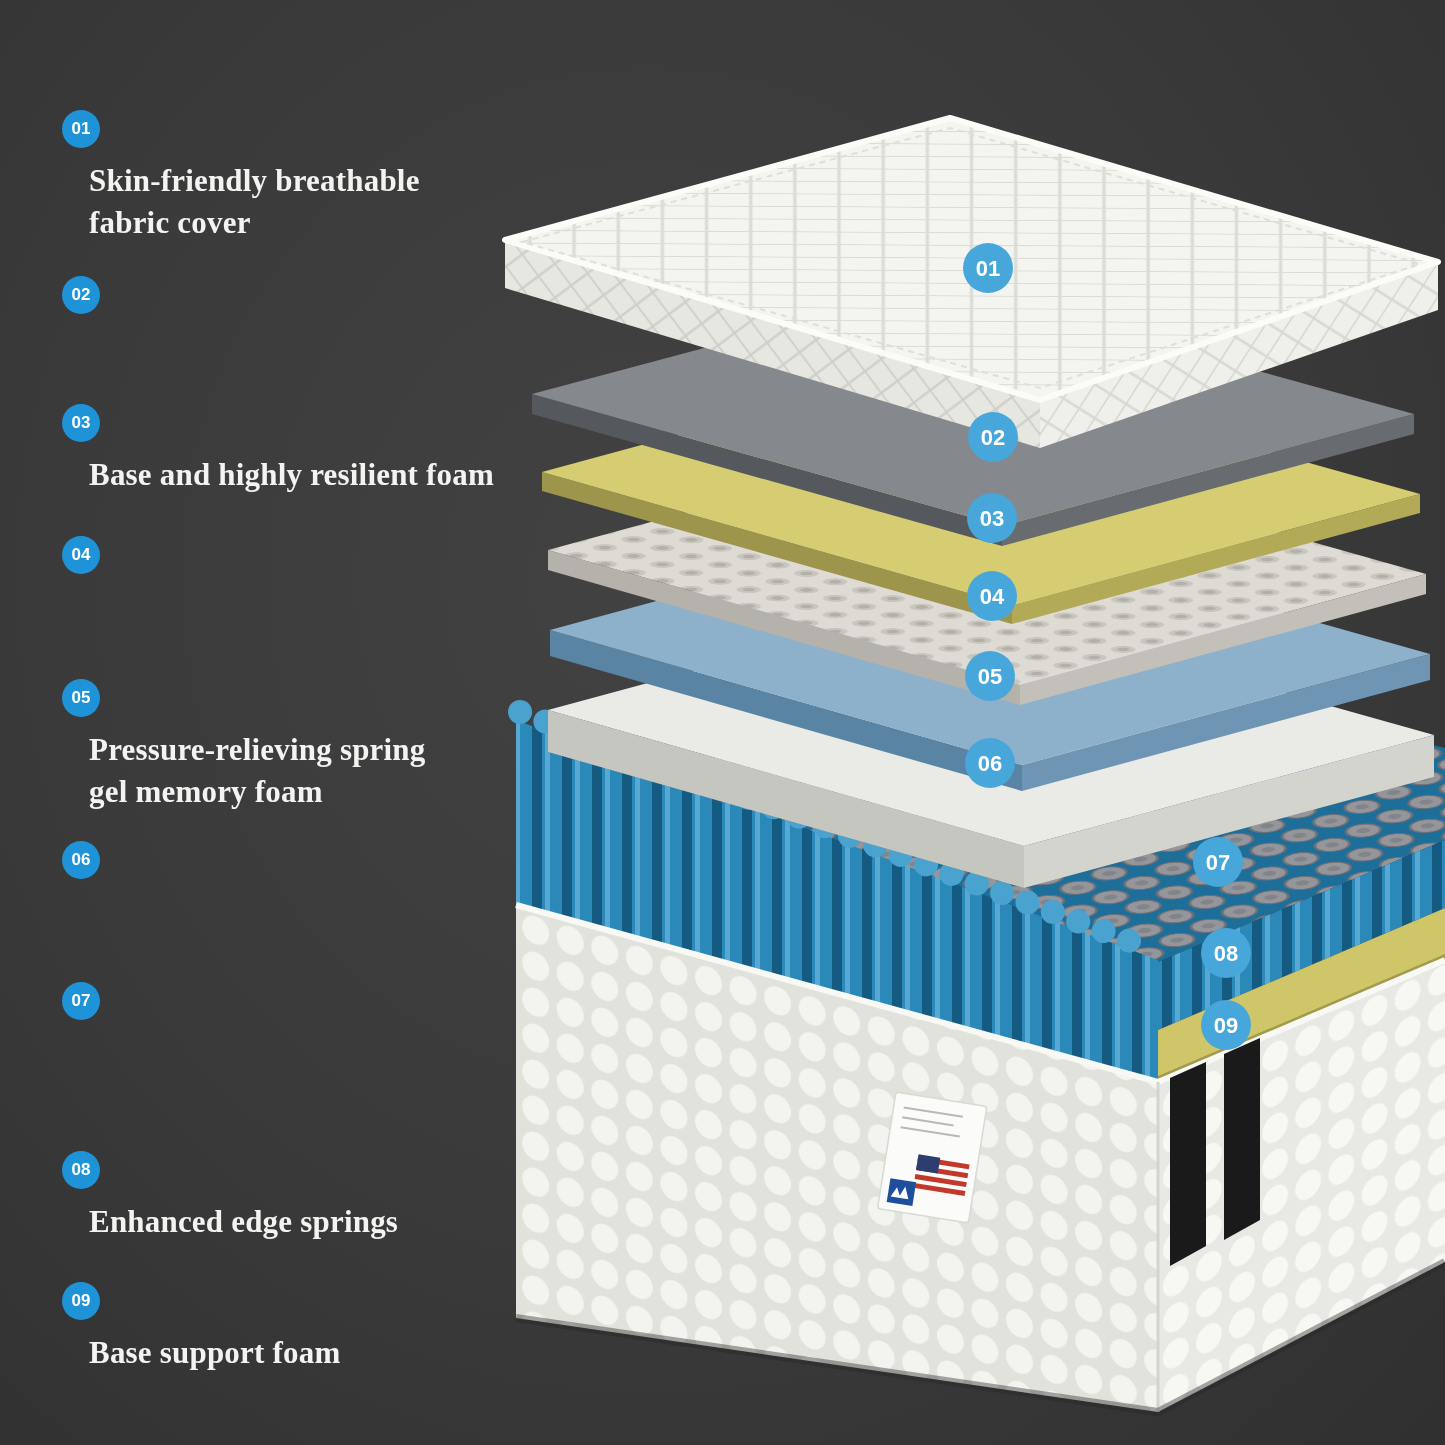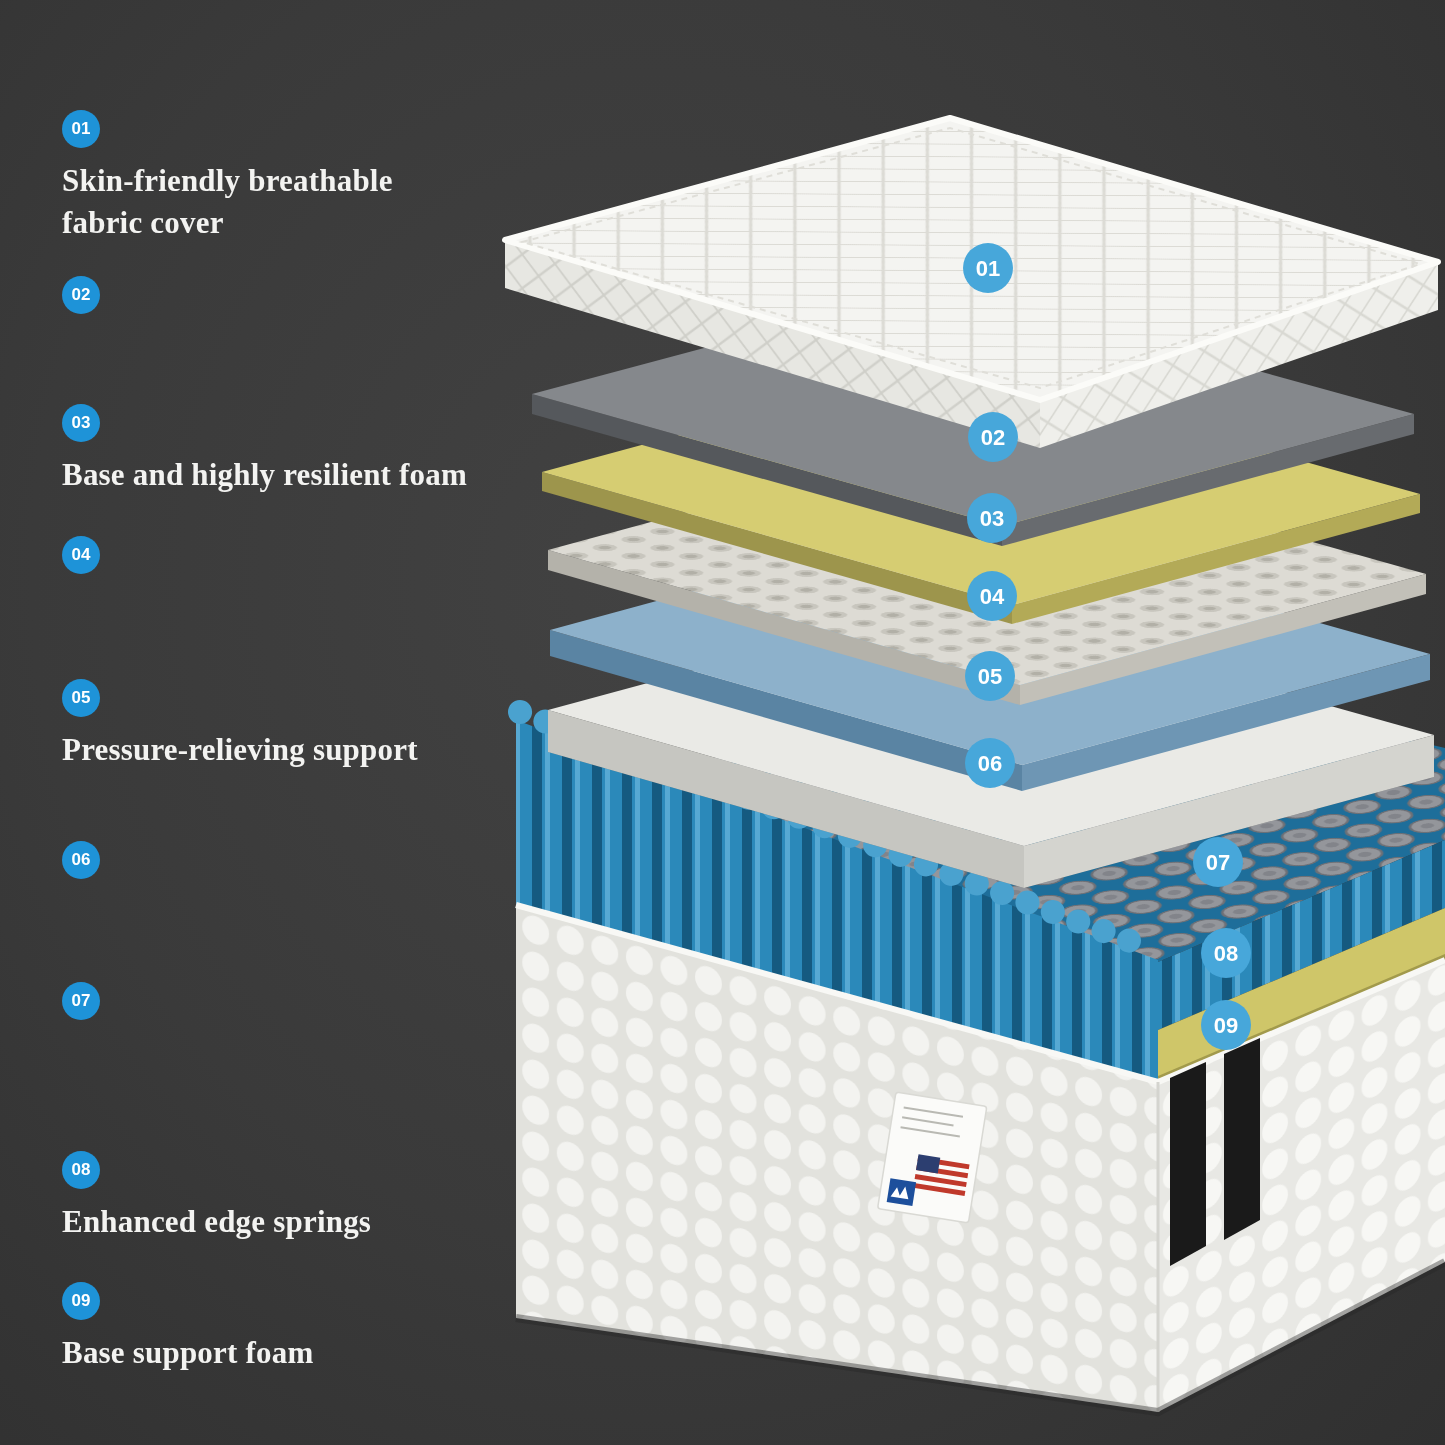--- a/index.html
+++ b/index.html
@@ -12,21 +12,21 @@
   .diagram-svg{position:absolute;left:0;top:0;}
   .legend{position:absolute;left:0;top:0;width:520px;height:1445px;}
   .item{position:absolute;left:62px;color:#f3f3f1;font-family:"Liberation Serif", serif;}
   .badge{
     width:38px;height:38px;border-radius:50%;
     background:#1e93d8;color:#ffffff;
     display:flex;align-items:center;justify-content:center;
     font-family:"Liberation Sans", sans-serif;font-weight:bold;font-size:17px;
     margin-bottom:12px;
   }
-  .label{font-size:31px;line-height:1.36;font-weight:600;letter-spacing:0.2px;max-width:480px;}
+  .label{font-size:31px;line-height:1.36;font-weight:600;letter-spacing:0.2px;max-width:480px;margin-left:27px;}
   .ln{display:block;}
   .mtxt{fill:#ffffff;font-family:"Liberation Sans", sans-serif;font-size:22px;font-weight:bold;text-anchor:middle;}
 </style>
 </head>
 <body>
 
 <div class="stage">
 
   <svg class="diagram-svg" width="1445" height="1445" viewBox="0 0 1445 1445">
     <defs>
@@ -214,21 +214,22 @@
       <div class="badge">
           <span>04</span>
         </div>
     </div>
 
     <div class="item" style="top:679px">
       <div class="badge">
           <span>05</span>
         </div>
       <div class="label">
-        <span class="ln">Pressure-relieving support</span>
+        <span class="ln">Pressure-relieving spring</span>
+        <span class="ln">gel memory foam</span>
       </div>
     </div>
 
     <div class="item" style="top:841px">
       <div class="badge">
           <span>06</span>
         </div>
     </div>
 
     <div class="item" style="top:982px">

